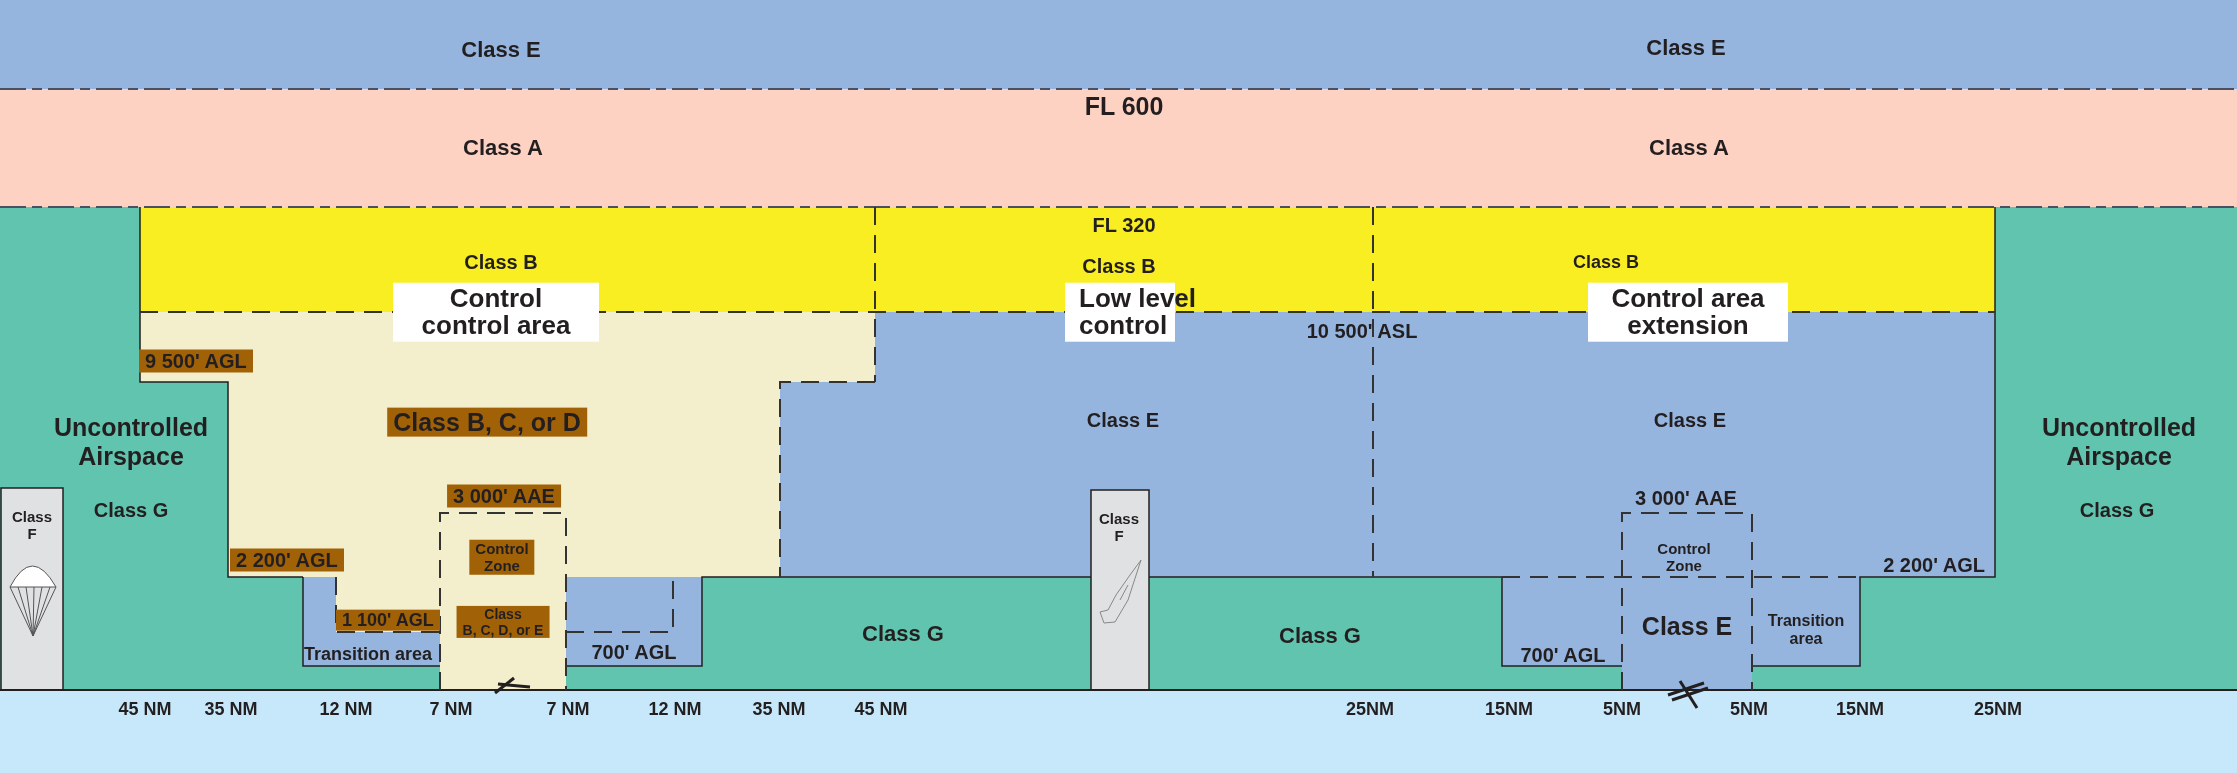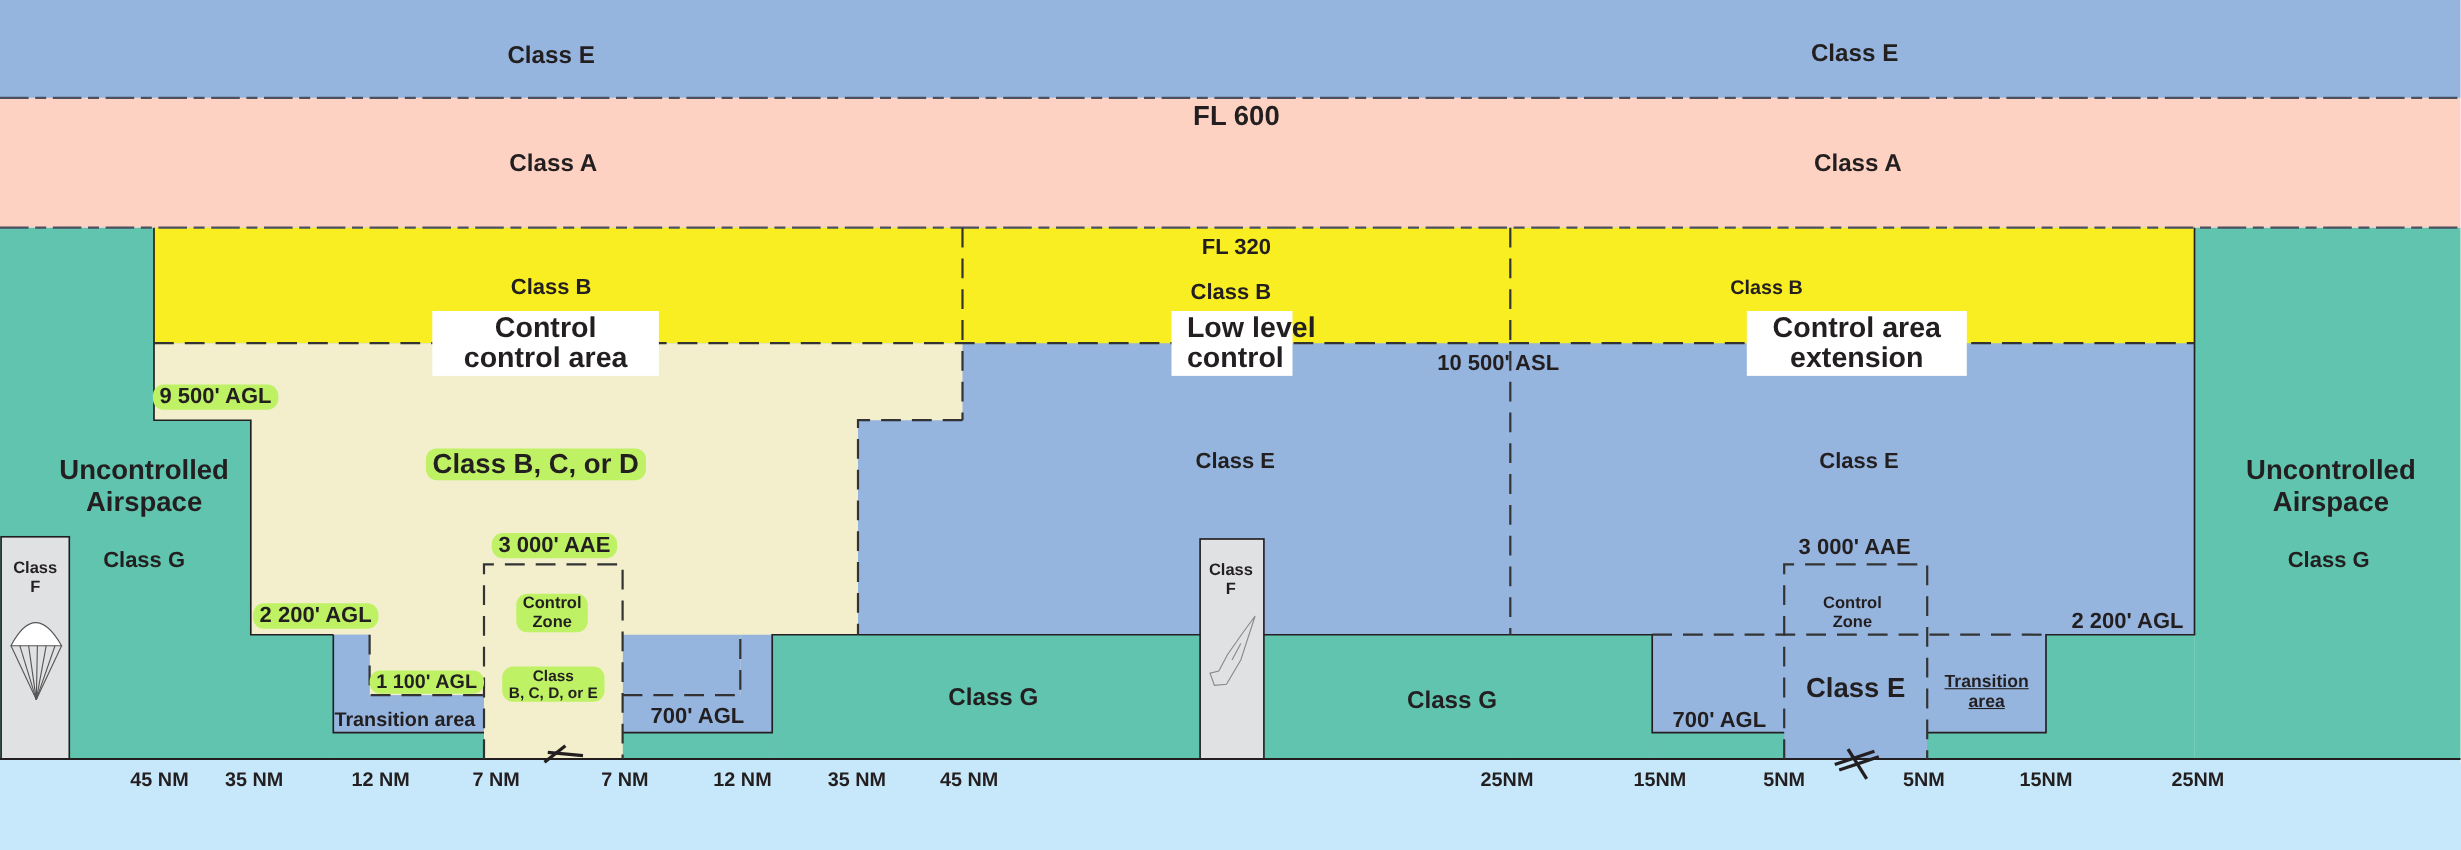--- a/index.html
+++ b/index.html
@@ -5,25 +5,25 @@
   html, body { margin: 0; padding: 0; background: #ffffff; }
   body { width: 2237px; height: 773px; overflow: hidden; position: relative; font-family: "Liberation Sans", "DejaVu Sans", sans-serif; }
   #diagram { position: absolute; left: 0; top: 0; width: 2237px; height: 773px; }
   .lbl { position: absolute; font-weight: bold; color: #231f20; white-space: nowrap; transform: translate(-50%, -50%); text-align: center; line-height: 1.15; }
   .lbl-left { transform: translate(0, -50%); text-align: left; }
   .lbl-right { transform: translate(-100%, -50%); text-align: right; }
   .f22 { font-size: 22px; }
   .f20 { font-size: 20px; }
   .f19 { font-size: 25px; }
   .f18 { font-size: 18px; }
-  .f16 { font-size: 16px; text-decoration: underline; }
+  .f16 { font-size: 16px; }
   .f15 { font-size: 15px; }
   .f26 { font-size: 26px; }
   .boxw { background: #ffffff; padding: 2px 14px; }
-  .boxc { background: #bef264; padding: 0 6px; border-radius: 10px; }
+  .boxc { background: #a16207; padding: 0 6px; }
   .nolh { line-height: 1.05; }
   .stack { display: block; }
 </style>
 </head>
 <body>
 
 <svg id="diagram" width="2237" height="773" viewBox="0 0 2237 773" xmlns="http://www.w3.org/2000/svg">
 
   <rect x="0" y="0" width="2237" height="89" fill="#95b5df"></rect>
   <rect x="0" y="89" width="2237" height="118" fill="#fdd2c2"></rect>

